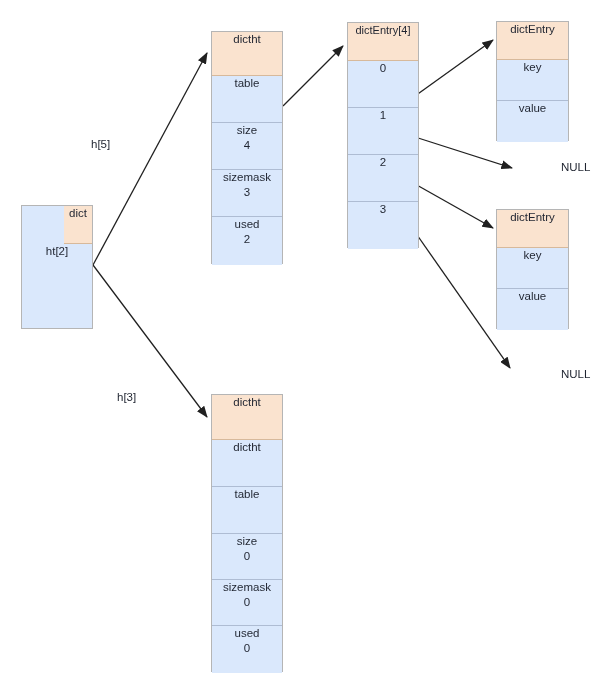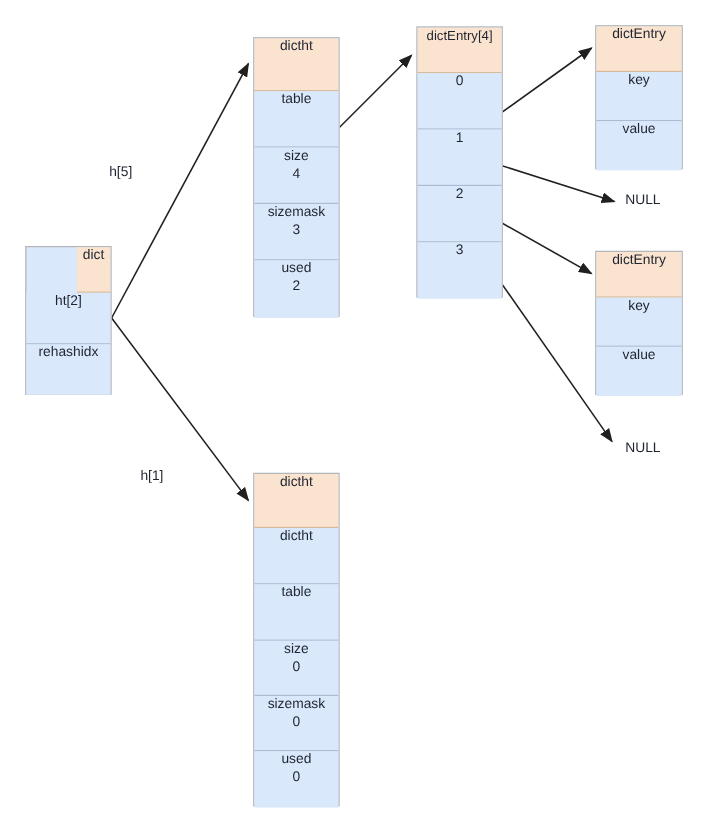--- a/index.html
+++ b/index.html
@@ -67,20 +67,21 @@
     font-size: 11.5px;
     color: #1f2430;
     white-space: nowrap;
   }
   .nullnode {
     position: absolute;
     z-index: 3;
     font-size: 11.5px;
     color: #1f2430;
     white-space: nowrap;
+    margin-left: 40px;
   }
 </style>
 </head>
 <body>
 
 <div id="canvas">
 
   <svg id="edges" viewBox="0 0 591 692" width="591" height="692" xmlns="http://www.w3.org/2000/svg">
     <defs>
       <marker id="arrowhead" markerWidth="9" markerHeight="7" refX="8.2" refY="3.5" orient="auto" markerUnits="strokeWidth">
@@ -103,23 +104,20 @@
     <line x1="415" y1="232" x2="510" y2="368" stroke="#202020" stroke-width="1.3" marker-end="url(#arrowhead)"></line>
   </svg>
 
   <div class="node" id="node-dict" style="left:21px; top:205px; width:72px; height:124px;">
     <div class="cell header" style="height:38px;margin-left:42px;">
       <span class="val">dict</span>
     </div>
     <div class="cell" style="height:43px;">
       <span class="val">ht[2]</span>
     </div>
-    <div class="cell" style="height:42px;">
-      <span class="val">rehashidx</span>
-    </div>
   </div>
 
   <div class="node" id="node-dictht-0" style="left:211px; top:31px; width:72px; height:233px;">
     <div class="cell header" style="height:44px;">
       <span class="val">dictht</span>
     </div>
     <div class="cell" style="height:47px;">
       <span class="val">table</span>
     </div>
     <div class="cell" style="height:47px;">
@@ -196,18 +194,18 @@
       <span class="val">sizemask</span>
       <span class="val">0</span>
     </div>
     <div class="cell" style="height:47px;">
       <span class="val">used</span>
       <span class="val">0</span>
     </div>
   </div>
 
   <div class="label" style="left:91px; top:138px;">h[5]</div>
-  <div class="label" style="left:117px; top:391px;">h[1]</div>
+  <div class="label" style="left:117px; top:391px;">h[3]</div>
 
   <div class="nullnode" style="left:521px; top:161px;">NULL</div>
   <div class="nullnode" style="left:521px; top:368px;">NULL</div>
 
 </div>
 
 </body></html>

